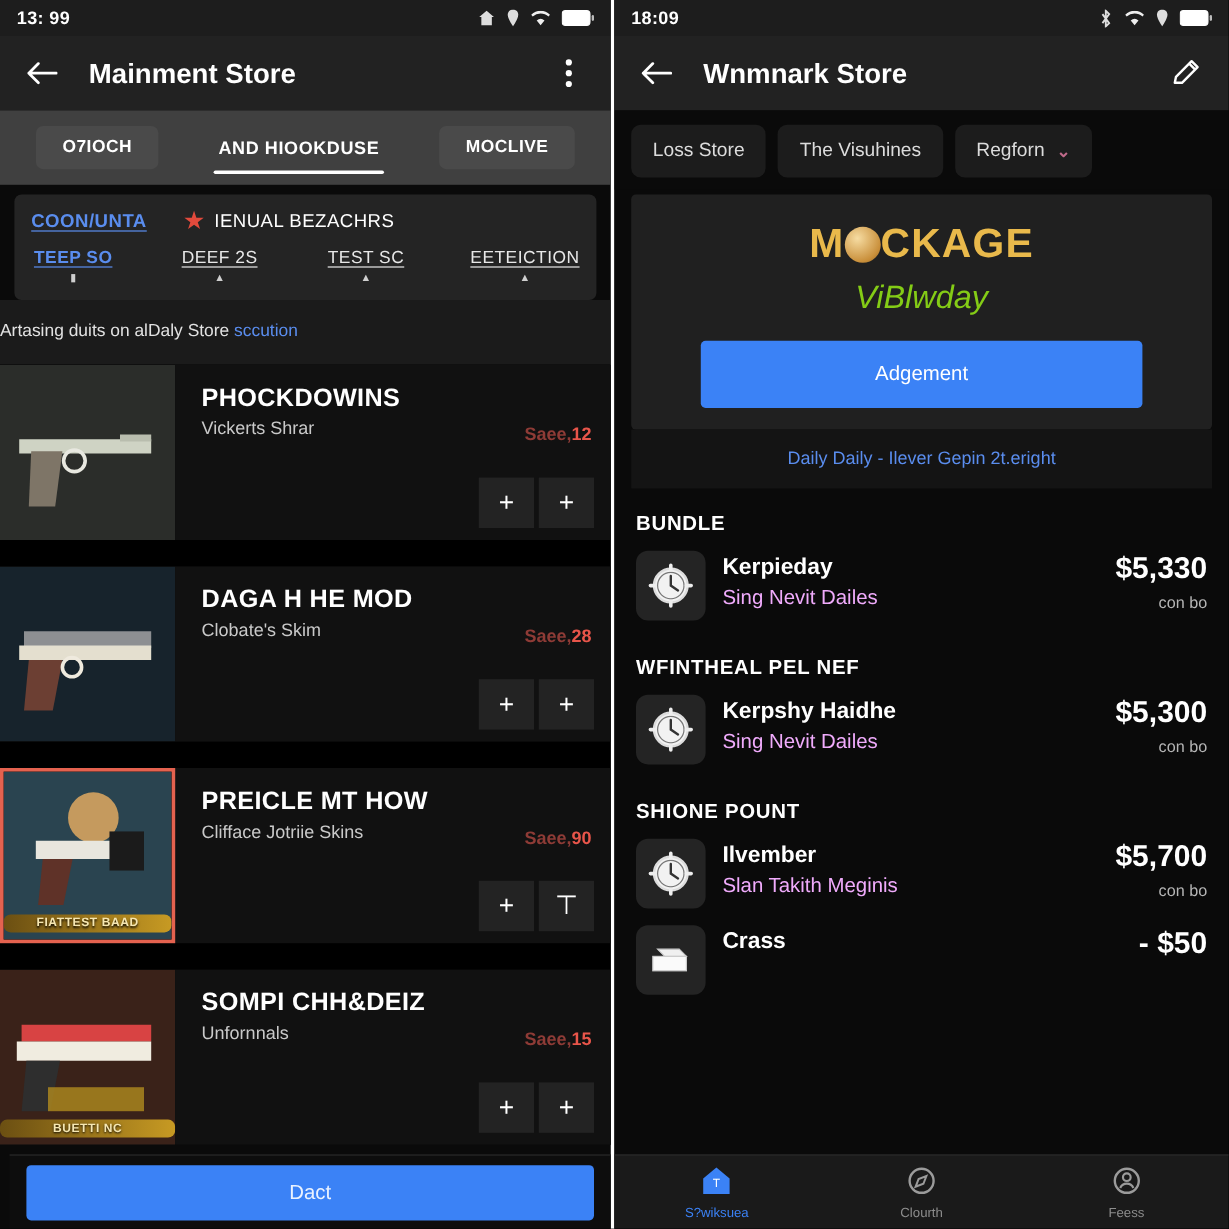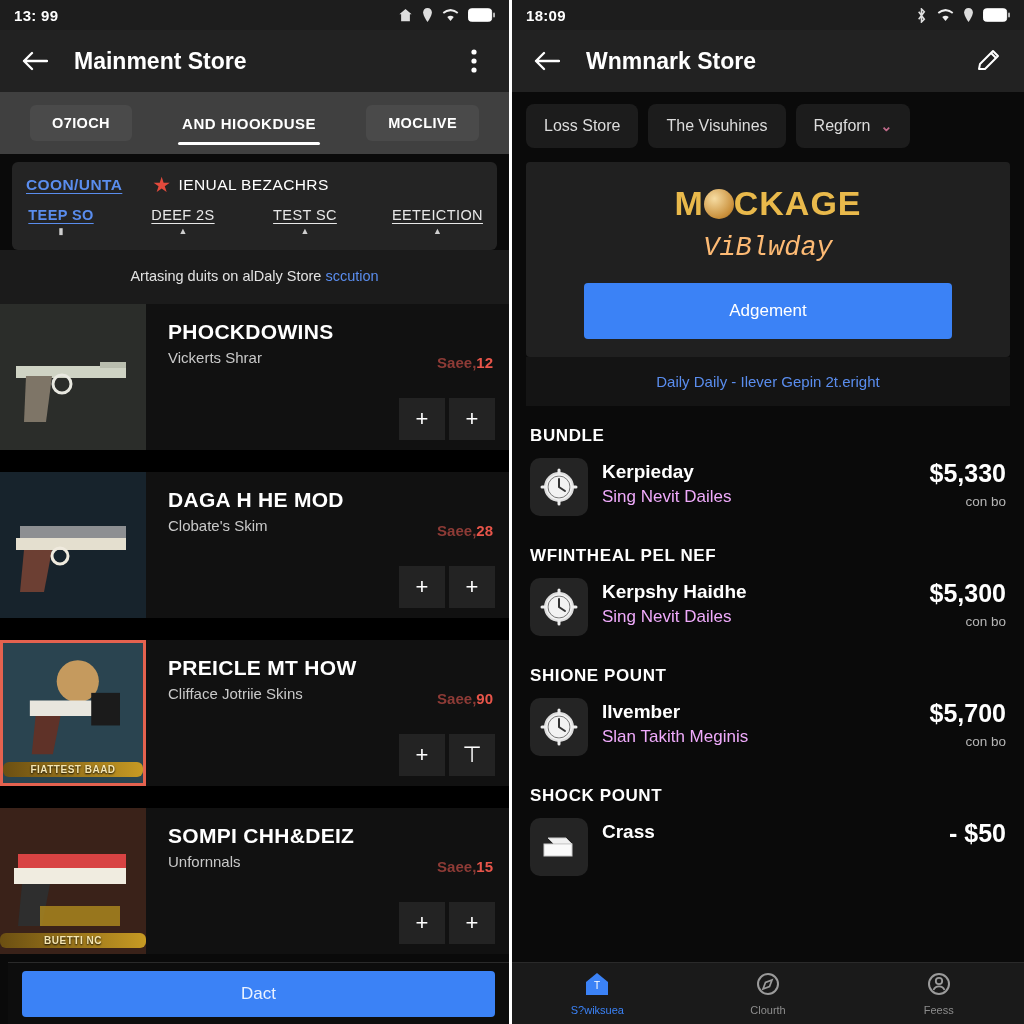--- a/index.html
+++ b/index.html
@@ -55,21 +55,21 @@
   }
   .filter-row1 { display: flex; align-items: center; gap: 30px; margin-bottom: 12px; }
   .f-link { color: #5a8dee; font-size: 15.5px; font-weight: bold; letter-spacing: .4px; text-decoration: underline; text-underline-offset: 3px; }
   .f-star { display: flex; align-items: center; gap: 7px; color: #fff; font-size: 15.5px; letter-spacing: .4px; }
   .star-glyph { color: #e24a3c; font-size: 21px; line-height: 1; }
   .filter-row2 { display: flex; align-items: flex-start; justify-content: space-between; gap: 28px; }
   .f-col { display: flex; flex-direction: column; align-items: center; gap: 4px; min-width: 70px; }
   .f-col .lbl { font-size: 14.5px; letter-spacing: .4px; text-decoration: underline; text-underline-offset: 3px; color: #e8e8e8; }
   .f-col.sel .lbl { color: #5a8dee; font-weight: bold; }
   .caret { font-size: 9px; color: #cfcfcf; line-height: 1; }
-  .subnote { text-align: center; color: #e2e2e2; font-size: 14.5px; padding: 18px 0 20px 0; background: #1b1b1b; }
+  .subnote { color: #e2e2e2; font-size: 14.5px; padding: 18px 0 20px 0; background: #1b1b1b; }
   .subnote .link { color: #5a8dee; }
 
   
   .itemlist { background: #000; }
   .item {
     display: flex; align-items: stretch; height: 146px;
     background: #111111; margin-bottom: 22px; position: relative;
   }
   .thumb { width: 146px; height: 146px; flex: none; position: relative; overflow: hidden; }
   .thumb.framed { border: 3px solid #e4624f; }
@@ -125,21 +125,21 @@
   }
   .coin { width: 30px; height: 30px; border-radius: 50%;
           background: radial-gradient(circle at 35% 32%, #f6dca2, #c98f3a 70%, #8a5f1d);
           display: inline-block; margin: 0 -2px; }
   .banner .sub2 {
     margin-top: 8px; font-size: 25px; color: #fff; font-weight: normal;
     display: flex; align-items: center; justify-content: center; gap: 12px;
   }
   .tagicon { width: 20px; height: 28px; border: 3px solid #fff; border-radius: 4px; display: inline-block; }
   .bagicon { width: 30px; height: 24px; background: #e9e9e9; border-radius: 4px; transform: rotate(-12deg); display:inline-block; }
-  .banner .script { margin-top: 10px; font-size: 27px; color: #fdba74; font-style: italic; font-family: Liberation Mono, monospace; }
+  .banner .script { margin-top: 10px; font-size: 27px; color: #84cc16; font-style: italic; font-family: Liberation Sans, sans-serif; }
   .banner .cta {
     margin: 20px auto 0 auto; width: 82%; height: 56px; background: #3b82f6;
     border-radius: 4px; display: flex; align-items: center; justify-content: center;
     color: #fff; font-size: 17px;
   }
   .bannerfoot {
     margin: 0 14px; background: #141414; padding: 16px 0;
     text-align: center; color: #5a8dee; font-size: 15px;
   }
 
@@ -485,21 +485,20 @@
           <div class="pdesc">Slan Takith Meginis</div>
         </div>
         <div class="pright">
           <div class="pprice">$5,700</div>
           <div class="pnote">con bo</div>
         </div>
       </div>
     </div>
 
     <div>
-      <div class="section-hdr">SHOCK POUNT</div>
       <div class="prow">
         <div class="pic">
           <svg width="38" height="30" viewBox="0 0 38 30">
               <path d="M8 6h18l6 6H14z" fill="#f0f0f0" stroke="#ccc"></path>
               <rect x="4" y="12" width="28" height="12" fill="#fafafa" stroke="#ccc"></rect>
             </svg>
         </div>
         <div class="pinfo">
           <div class="pname">Crass</div>
           <div class="pdesc"></div>

